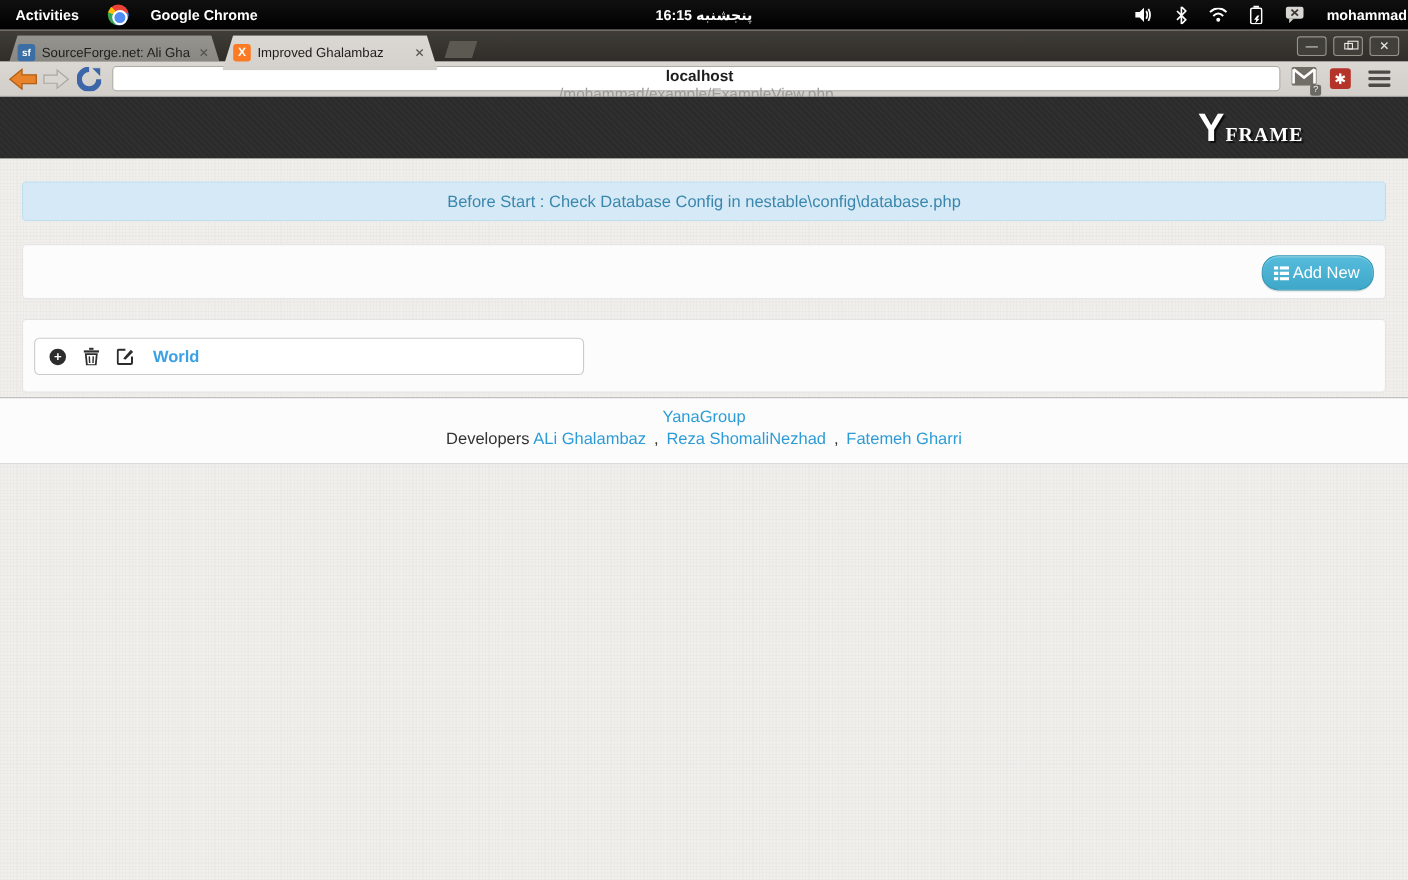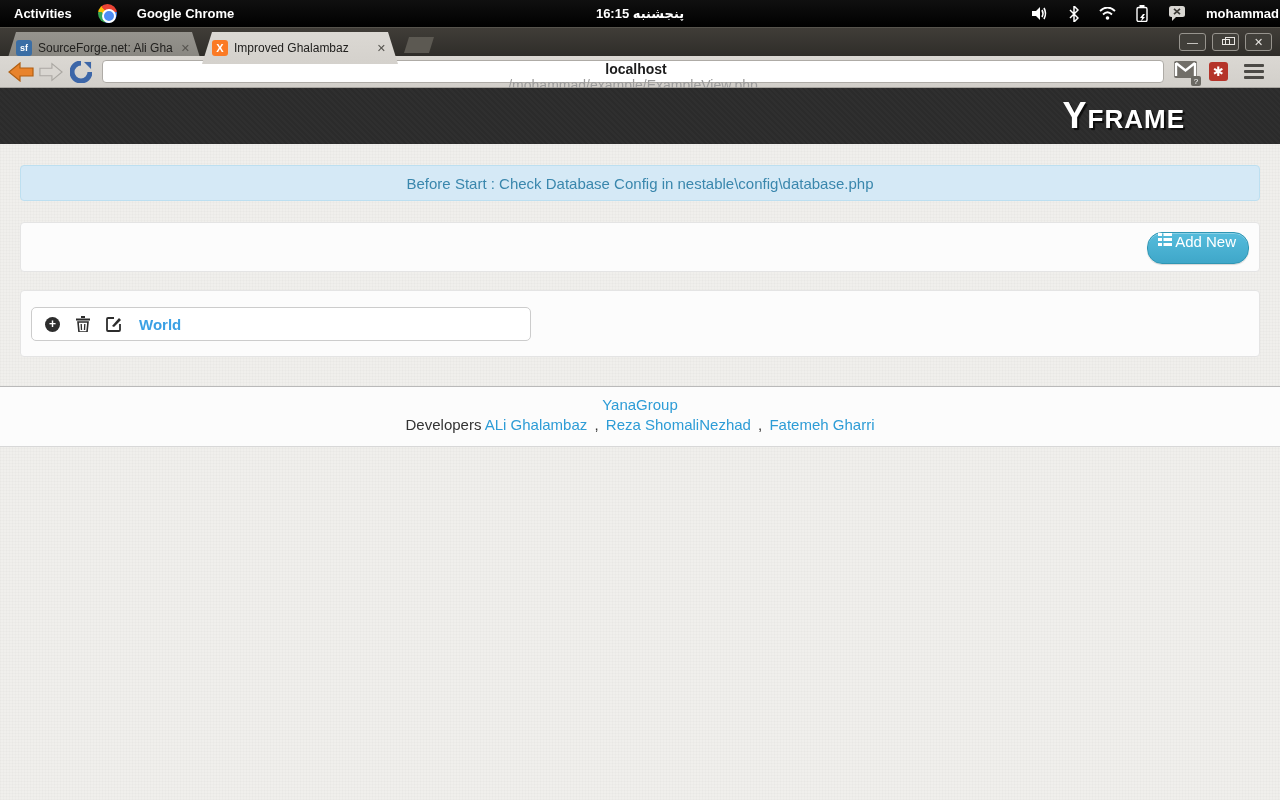--- a/index.html
+++ b/index.html
@@ -64,41 +64,41 @@
   
   .page { position:absolute; left:0; top:88px; width:1280px; height:712px;
     background-color:#f0efec;
     background-image:repeating-linear-gradient(0deg, rgba(0,0,0,.015) 0 1px, transparent 1px 3px),
                      repeating-linear-gradient(90deg, rgba(0,0,0,.015) 0 1px, transparent 1px 3px); }
   .site-header { height:56px; background:#2b2b2b;
     background-image:repeating-linear-gradient(45deg, rgba(255,255,255,.02) 0 2px, transparent 2px 4px);
     display:flex; align-items:center; justify-content:flex-end; padding-right:95px; }
   .brand { color:#fff; font-weight:bold; text-shadow:2px 2px 1px rgba(0,0,0,.7); letter-spacing:1px; }
   .brand .b1 { font-size:36px; }
-  .brand .b2 { font-size:26px; text-transform:uppercase; }
+  .brand .b2 { font-size:18px; text-transform:uppercase;font-family:Liberation Serif, serif; }
 
   .alert-info { margin:21px 20px 0; height:36px; background:#d5e9f6; border:1px solid #bddff0;
     border-radius:4px; color:#3a87ad; font-size:15px; display:flex; align-items:center; justify-content:center; }
 
   .panel { margin:0 20px; background:#fcfcfc; border:1px solid #e4e4e4; border-radius:4px; }
   .panel-toolbar { margin-top:21px; height:50px; position:relative; }
   .btn-addnew { position:absolute; right:10px; top:9px; height:32px; padding:0 12px 0 10px;
     background:linear-gradient(#55bcdc,#3fa7c9); border:1px solid #2f96b4; border-radius:15px;
-    color:#fff; font-size:15px; display:flex; align-items:flex-start; gap:3px;
+    color:#fff; font-size:15px; display:flex; align-items:center; gap:3px;
     box-shadow:inset 0 1px 0 rgba(255,255,255,.3), 0 1px 1px rgba(0,0,0,.15); }
 
   .panel-list { margin-top:18px; height:67px; padding:16px 0 0 10px; }
   .list-item { width:500px; height:34px; background:#fff; border:1px solid #ccc; border-radius:5px;
     display:flex; align-items:center; padding:0 13px; gap:15px; }
   .icon-btn { width:16px; display:flex; justify-content:center; color:#2d2d2d; }
   .plus-circle { width:15px; height:15px; background:#2d2d2d; border-radius:50%; color:#fff;
     font-size:12px; font-weight:bold; display:flex; align-items:center; justify-content:center; line-height:1; }
   .item-label { color:#3ba0e4; font-weight:bold; font-size:15px; margin-left:2px; }
 
-  .site-footer { margin-top:29px; border-top:1px solid #b9b9b9; border-bottom:1px solid #d8d8d8;
+  .site-footer { margin-top:4px; border-top:1px solid #b9b9b9; border-bottom:1px solid #d8d8d8;
     background:#fcfcfc; text-align:center; padding:8px 0 11px; font-size:15px; color:#333; }
   .site-footer .line { line-height:20px; }
   .flink { color:#2d9cd6; }
   .sep { color:#333; margin:0 3px; }
 </style>
 </head>
 <body>
 
 <div class="gnome-bar">
   <div class="gnome-left">

